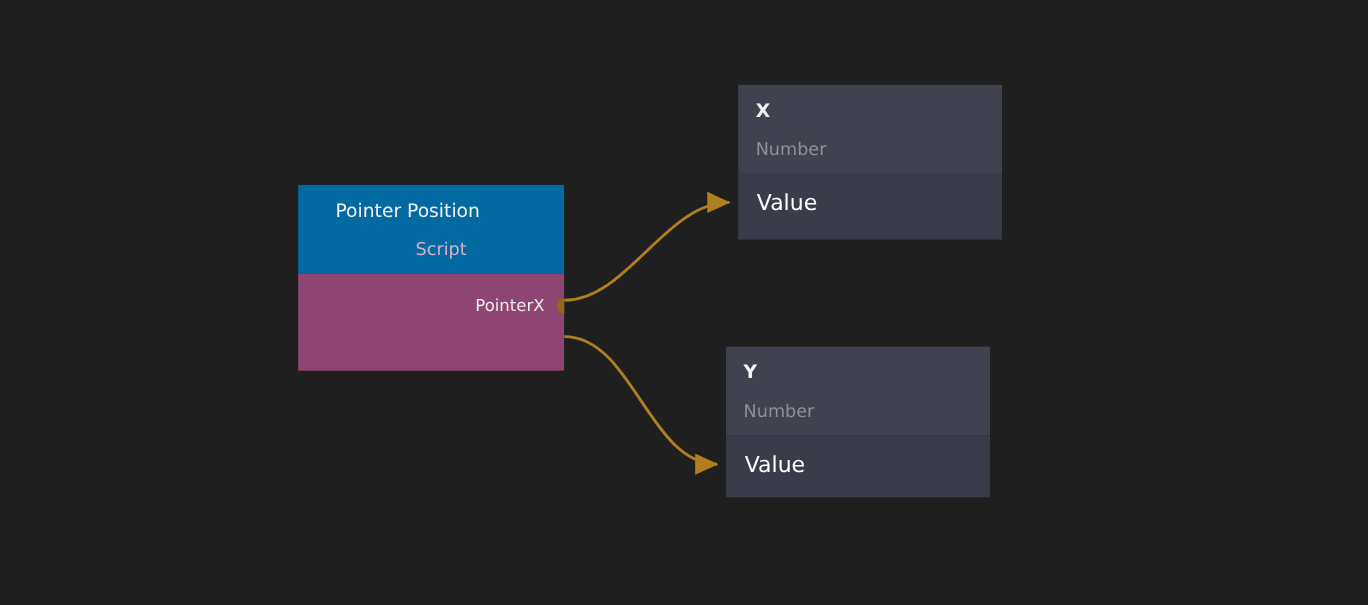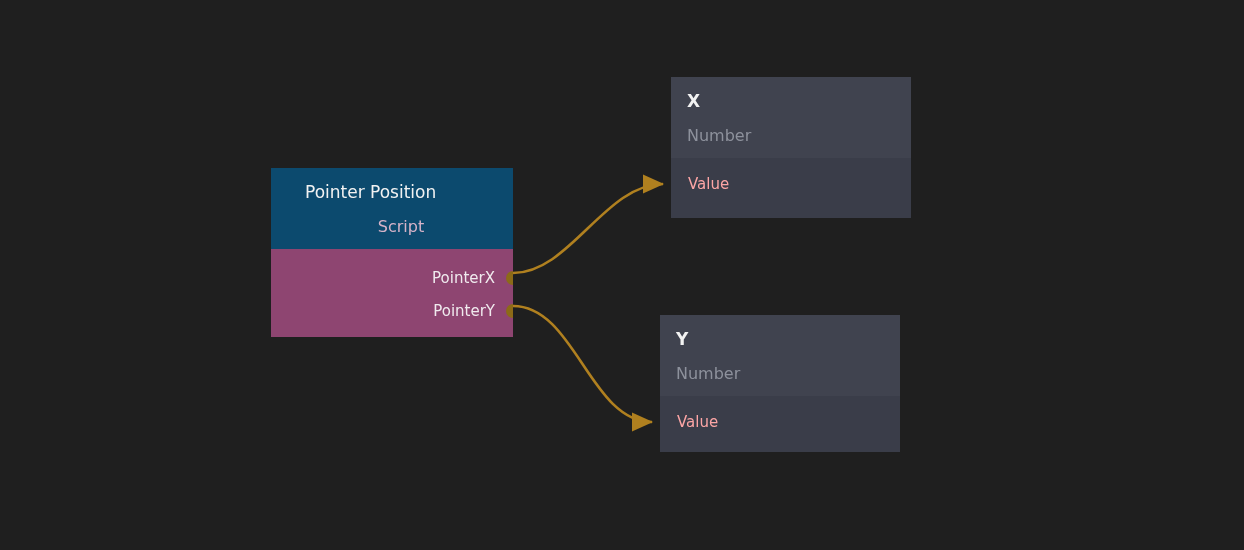--- a/index.html
+++ b/index.html
@@ -90,53 +90,49 @@
 
   .in-row {
     position: relative;
     height: 52px;
     display: flex;
     align-items: center;
     padding-left: 17px;
     box-sizing: border-box;
   }
   .in-label {
-    color: #fca5a5;
-    font-size: 15px;
+    color: #ffffff;
+    font-size: 20px;
     line-height: 18px;
     white-space: nowrap;
   }
 </style>
 </head>
 <body>
 
 <div id="canvas" style="background: rgb(31, 31, 31);">
 
   <svg id="wires" viewBox="0 0 1244 550" width="1244" height="550">
     <defs>
       <marker id="arrow" markerWidth="9" markerHeight="9" refX="8.2" refY="4.5" orient="auto" markerUnits="strokeWidth">
         <path d="M 0.5,0.8 L 8.6,4.5 L 0.5,8.2 Z" fill="#b0801f"></path>
       </marker>
     </defs>
     <path class="wire" id="wire-0" fill="none" stroke="#b0801f" stroke-width="2.6" marker-end="url(#arrow)" d="M 513,273 C 570,273 605,184 663,184"></path>
     <path class="wire" id="wire-1" fill="none" stroke="#b0801f" stroke-width="2.6" marker-end="url(#arrow)" d="M 513,306 C 575,306 590,422 652,422"></path>
   </svg>
 
   <div class="node node-script" style="left:271px; top:168px; width:242px; height:169px;">
-    <div class="node-header" style="background: #0c4a6e; padding-left: 34px;">
+    <div class="node-header" style="background: #0369a1; padding-left: 34px;">
       <div class="node-title">Pointer Position</div>
       <div class="node-subtitle">Script</div>
     </div>
     <div class="node-body" style="height: 93px; padding-top: 12px; background: rgb(142, 69, 113);">
       <div class="port-row">
         <span class="port-label">PointerX</span>
-        <span class="port-dot" style="background: rgb(140, 106, 23);"></span>
-      </div>
-      <div class="port-row">
-        <span class="port-label">PointerY</span>
         <span class="port-dot" style="background: rgb(140, 106, 23);"></span>
       </div>
     </div>
   </div>
 
   <div class="node node-value" style="left:671px; top:77px; width:240px; height:141px;">
     <div class="node-header" style="background: rgb(64, 67, 79);">
       <div class="node-title">X</div>
       <div class="node-subtitle">Number</div>
     </div>

